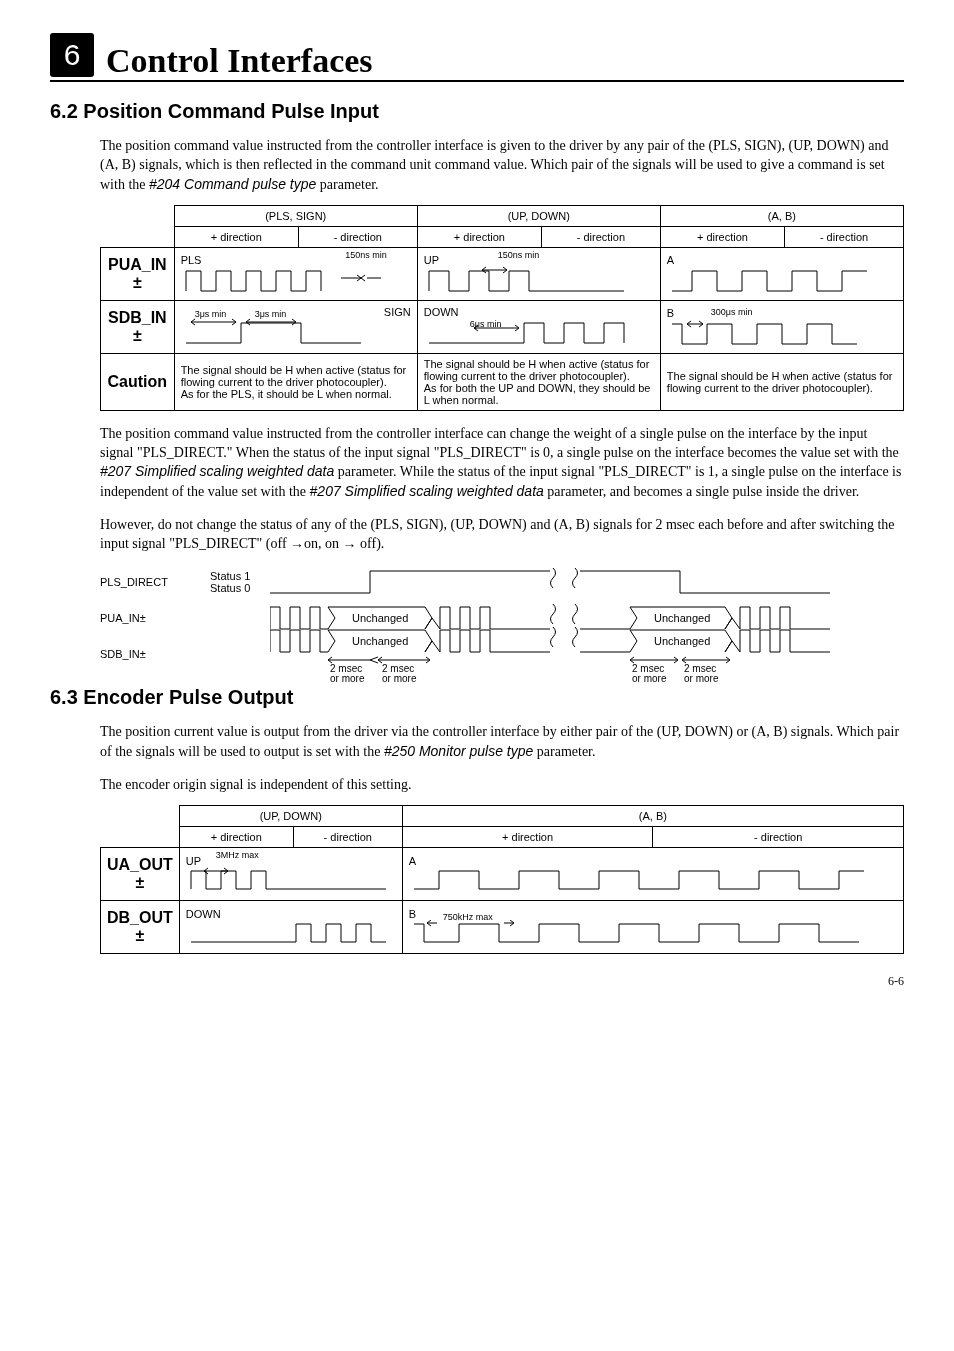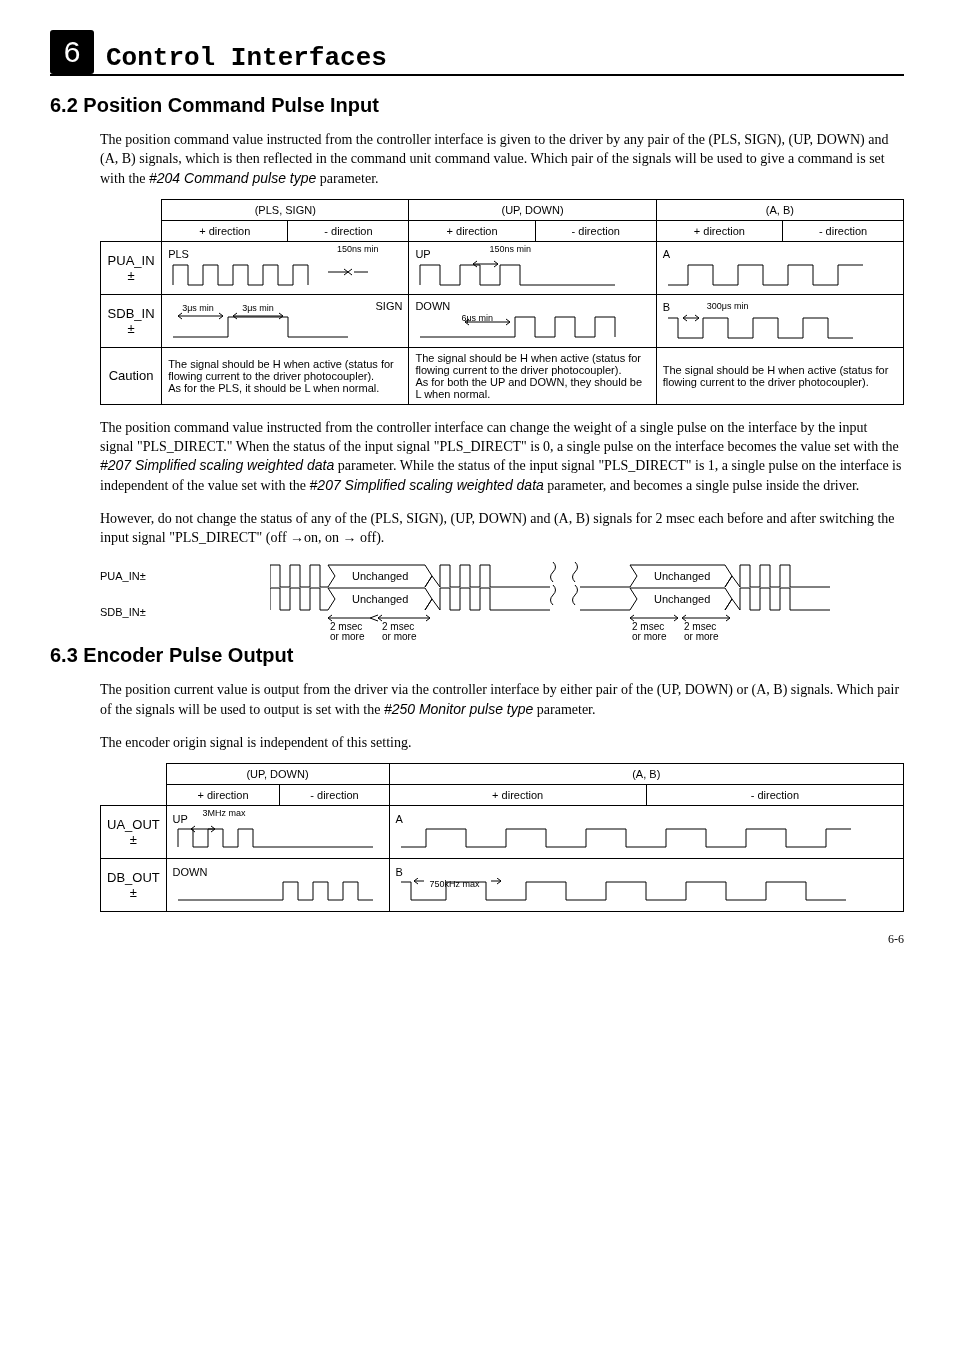--- a/index.html
+++ b/index.html
@@ -25,22 +25,22 @@
     font-size: 30px;
     font-family: Arial, sans-serif;
     display: flex;
     align-items: center;
     justify-content: center;
     border-radius: 3px;
     margin-right: 12px;
     font-weight: normal;
   }
   .chapter-title {
-    font-family: Liberation Mono, monospace;
-    font-size: 26px;
+    font-family: Liberation Serif, serif;
+    font-size: 34px;
     font-weight: bold;
     margin-top: 12px;
   }
   h2.section {
     font-family: Arial, sans-serif;
     font-size: 20px;
     font-weight: bold;
     margin: 14px 0 6px 0;
   }
   .body-text {
@@ -67,21 +67,22 @@
     border: 1px solid black;
     padding: 4px 6px;
     text-align: center;
     vertical-align: middle;
   }
   table.grid th {
     font-weight: normal;
   }
   .rowlabel {
     font-family: Arial, sans-serif;
-    font-size: 13px;
+    font-size: 16px;
+    font-weight: bold;
   }
   .signal-cell {
     text-align: left !important;
     position: relative;
     height: 44px;
   }
   .caution-cell {
     text-align: left !important;
     font-size: 11px;
     margin-top: 36px;
@@ -203,20 +204,32 @@
 <p class="body-text">
   <span>The position command value instructed from the controller interface can change the weight of a single pulse on the interface by the input signal "PLS_DIRECT." When the status of the input signal "PLS_DIRECT" is 0, a single pulse on the interface becomes the value set with the </span>
   <span class="param">#207 Simplified scaling weighted data</span>
   <span> parameter. While the status of the input signal "PLS_DIRECT" is 1, a single pulse on the interface is independent of the value set with the </span>
   <span class="param">#207 Simplified scaling weighted data</span>
   <span> parameter, and becomes a single pulse inside the driver.</span>
 </p>
 <p class="body-text">However, do not change the status of any of the (PLS, SIGN), (UP, DOWN) and (A, B) signals for 2 msec each before and after switching the input signal "PLS_DIRECT" (off  →on, on  →  off).</p>
 
 <div class="timing">
+  <div class="timing-row">
+    <div class="timing-name">PLS_DIRECT</div>
+    <div class="timing-extra">
+      <div>Status 1</div>
+      <div>Status 0</div>
+    </div>
+    <svg width="560" height="34">
+      <path d="M0 28 L100 28 L100 6 L280 6" stroke="black" fill="none"></path>
+      <path d="M310 6 L410 6 L410 28 L560 28" stroke="black" fill="none"></path>
+      <path d="M283 3 Q288 8 283 13 Q278 18 283 23 M305 3 Q310 8 305 13 Q300 18 305 23" stroke="black" fill="none"></path>
+    </svg>
+  </div>
   <div class="timing-row">
     <div class="timing-name">PUA_IN±</div>
     <div class="timing-extra"></div>
     <svg width="560" height="34">
       <path d="M0 28 L0 6 L10 6 L10 28 L20 28 L20 6 L30 6 L30 28 L40 28 L40 6 L50 6 L50 28 L58 28 L65 17 L58 6 L155 6 L162 17 L155 28 L162 17 L170 28 L170 6 L180 6 L180 28 L190 28 L190 6 L200 6 L200 28 L210 28 L210 6 L220 6 L220 28 L280 28" stroke="black" fill="none"></path>
       <path d="M310 28 L360 28 L367 17 L360 6 L455 6 L462 17 L455 28 L462 17 L470 28 L470 6 L480 6 L480 28 L490 28 L490 6 L500 6 L500 28 L510 28 L510 6 L520 6 L520 28 L560 28" stroke="black" fill="none"></path>
       <path d="M283 3 Q288 8 283 13 Q278 18 283 23 M305 3 Q310 8 305 13 Q300 18 305 23" stroke="black" fill="none"></path>
       <text x="82" y="21" font-size="11">Unchanged</text>
       <text x="384" y="21" font-size="11">Unchanged</text>
     </svg>
@@ -285,21 +298,21 @@
   <tr>
     <td class="rowlabel">DB_OUT ±</td>
     <td colspan="2" class="signal-cell">
       <span>DOWN</span>
       <svg width="210" height="26">
         <path d="M5 22 L110 22 L110 4 L125 4 L125 22 L140 22 L140 4 L155 4 L155 22 L170 22 L170 4 L185 4 L185 22 L200 22" stroke="black" fill="none"></path>
       </svg>
     </td>
     <td colspan="2" class="signal-cell">
       <span>B</span>
-      <span class="small-label" style="position:absolute;left:40px;top:20px;">750kHz max</span>
+      <span class="small-label" style="position:absolute;left:40px;top:11px;">750kHz max</span>
       <svg width="460" height="26">
         <path d="M5 4 L15 4 L15 22 L50 22 L50 4 L90 4 L90 22 L130 22 L130 4 L170 4 L170 22 L210 22 L210 4 L250 4 L250 22 L290 22 L290 4 L330 4 L330 22 L370 22 L370 4 L410 4 L410 22 L450 22" stroke="black" fill="none"></path>
         <path d="M18 4 L28 4 M22 1 L18 4 L22 7 M95 4 L105 4 M101 1 L105 4 L101 7" stroke="black" fill="none" transform="translate(0,-1)"></path>
       </svg>
     </td>
   </tr>
 </tbody>
   </table>
 
 <div class="pagefoot">6-6</div>

